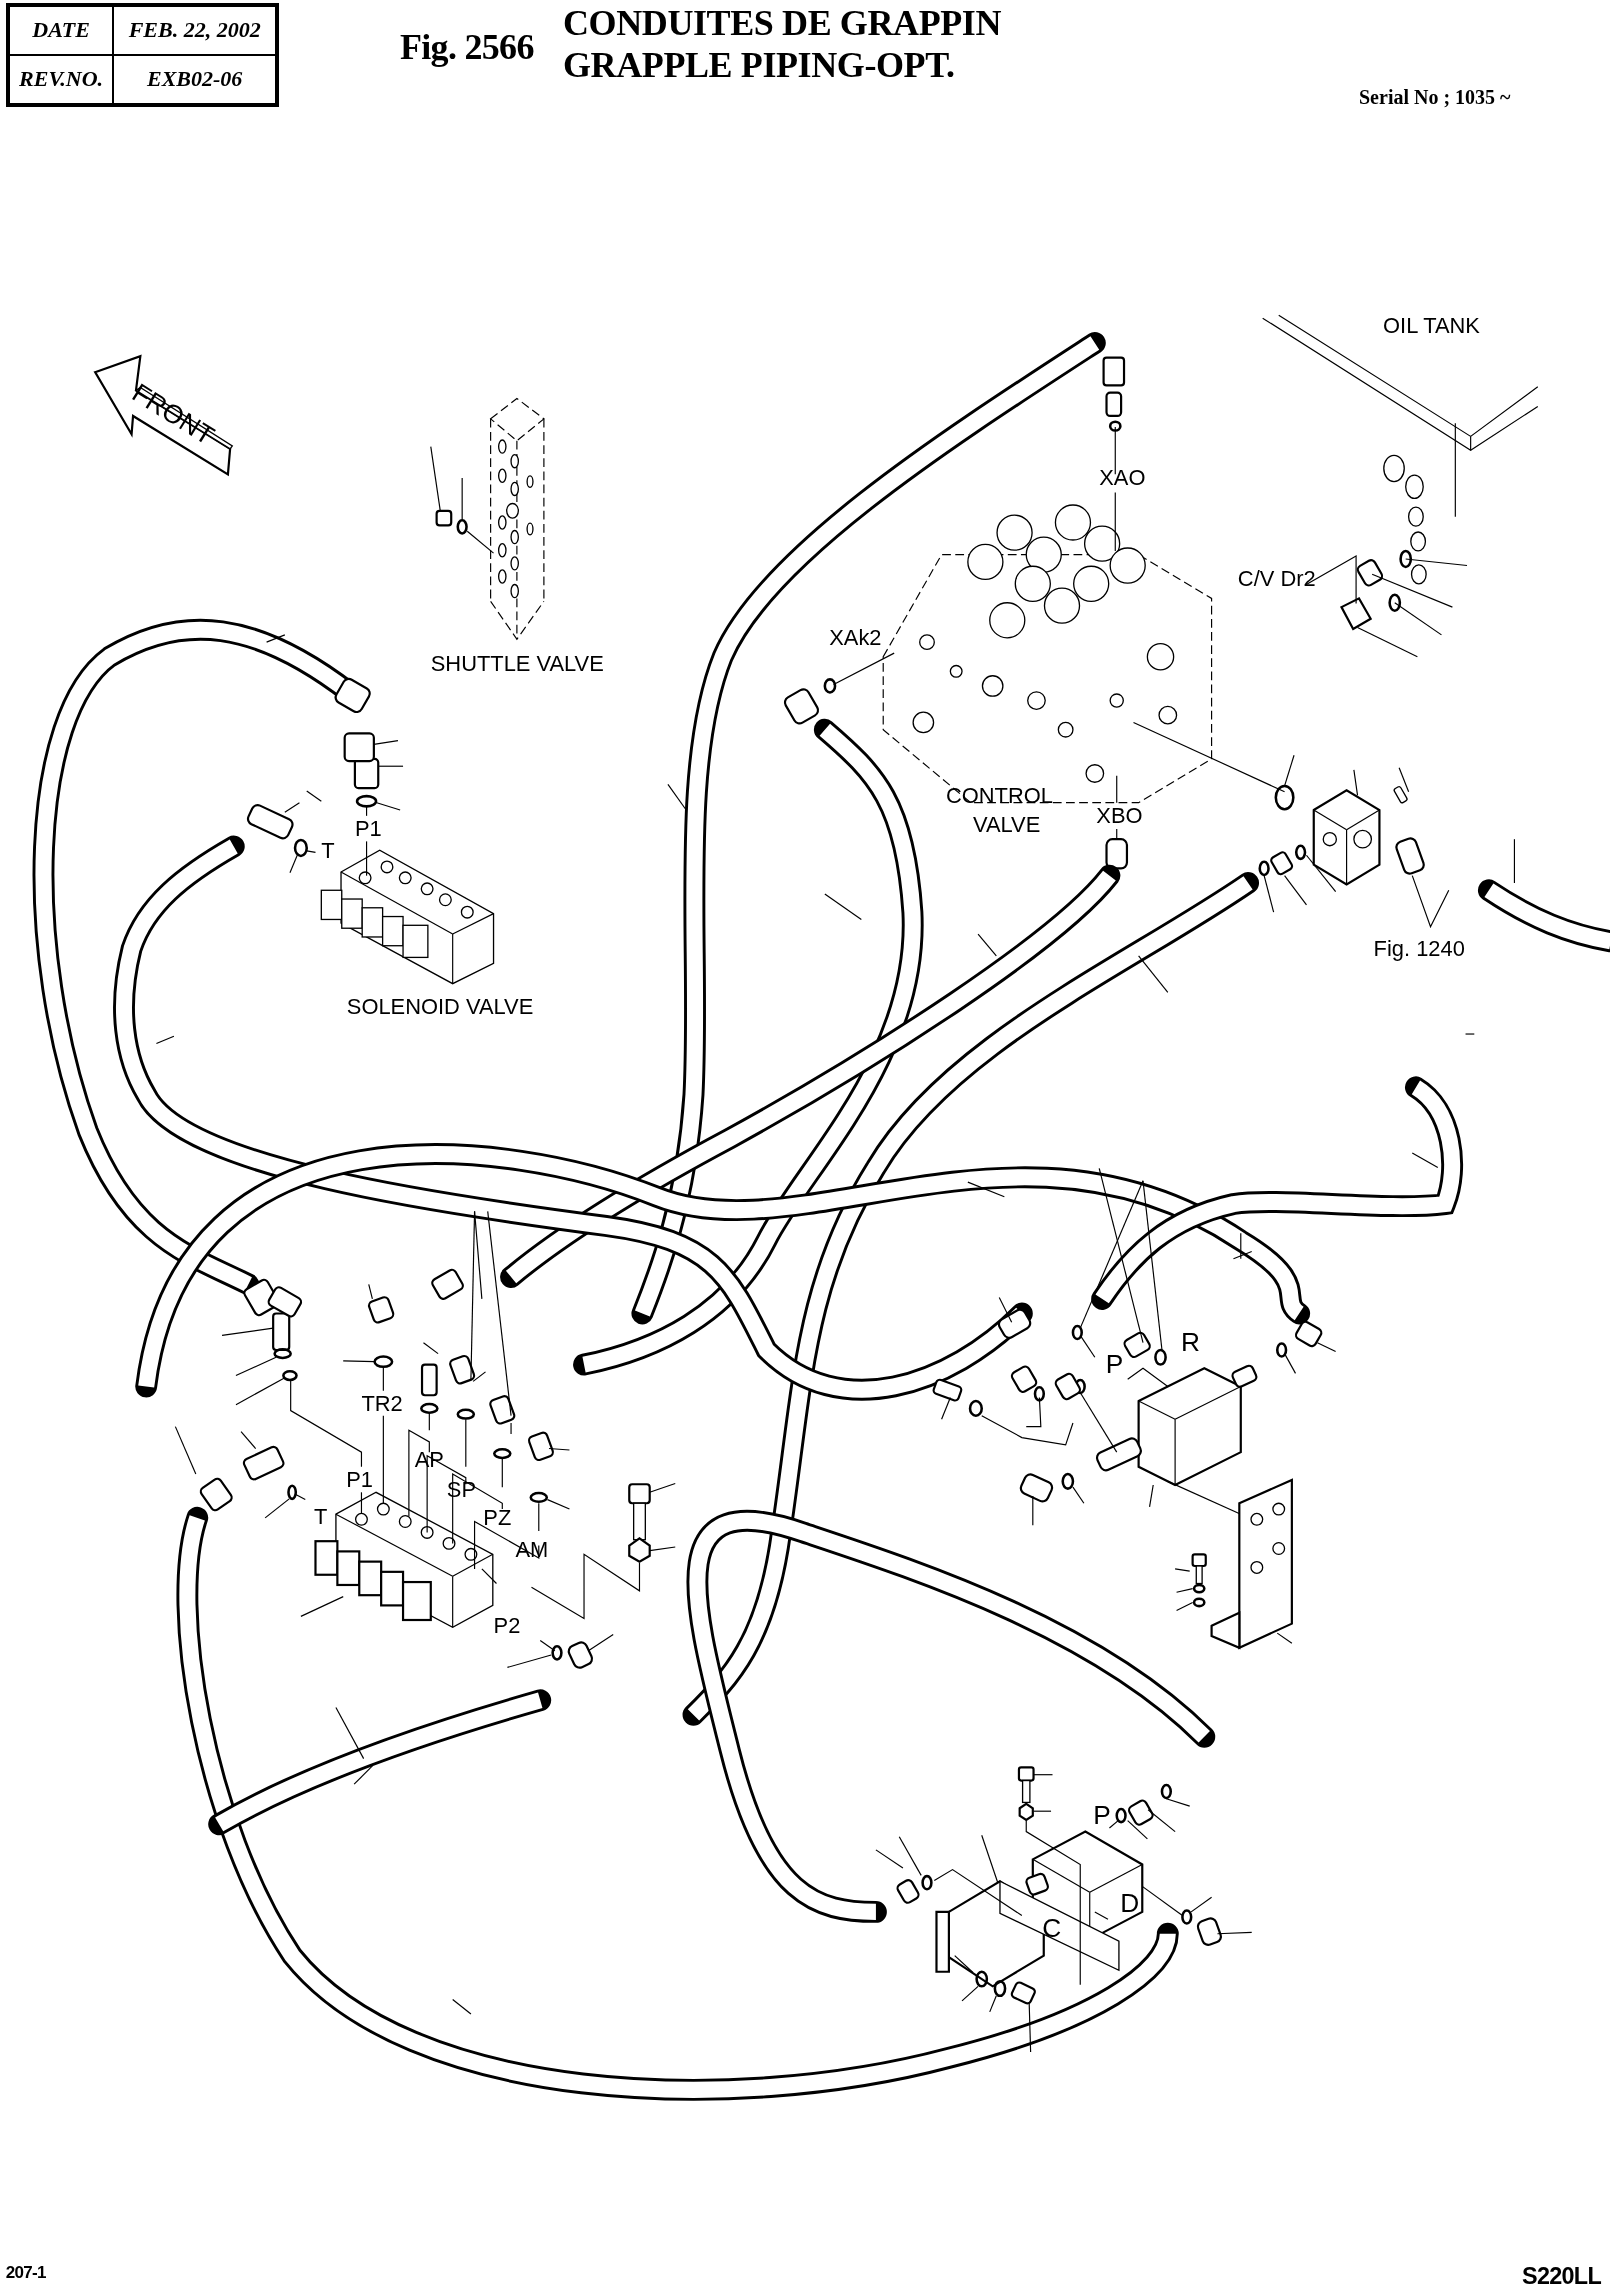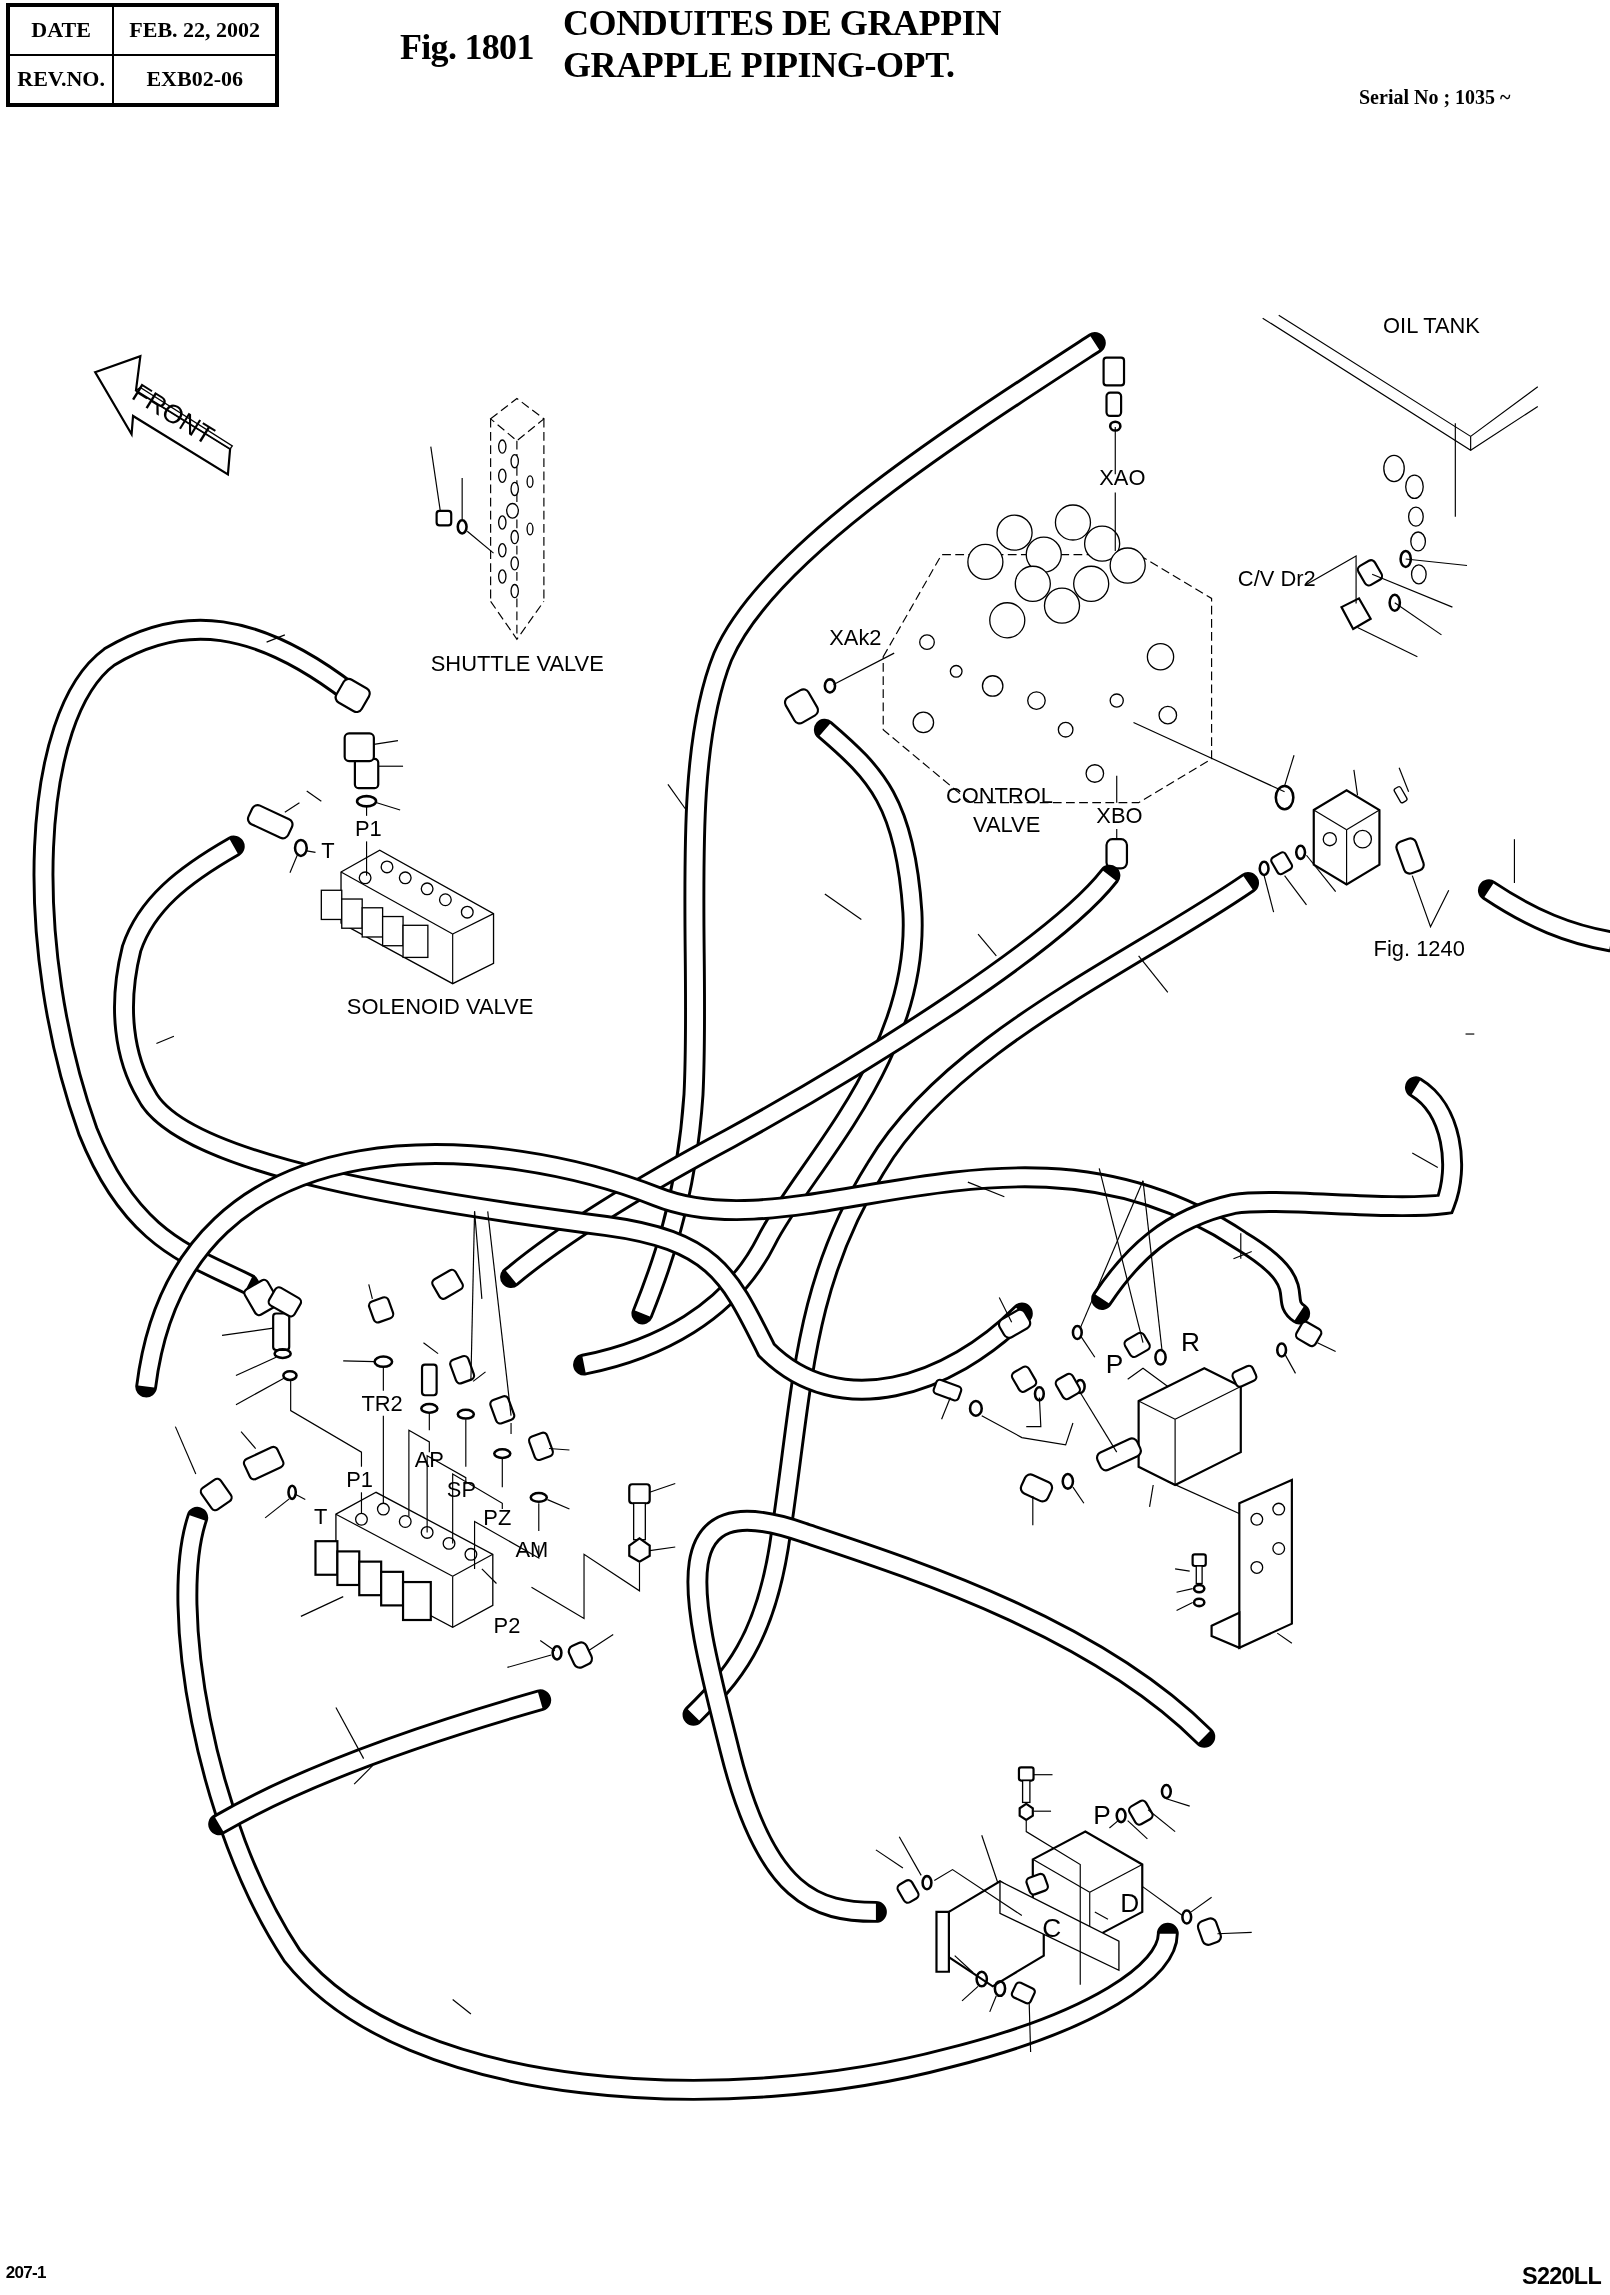--- a/index.html
+++ b/index.html
@@ -1,18 +1,18 @@
 <!DOCTYPE html>
 <html style="font-size:11.7px"><head>
 <meta charset="utf-8">
 <style>
   html, body { margin:0; padding:0; background:#ffffff; }
   body { width:1611px; height:2295px; position:relative; overflow:hidden; font-family:"Liberation Sans", sans-serif; color:#000; }
   .hdr-table { position:absolute; left:5.8px; top:2.9px; border-collapse:collapse; border:4.4px solid #000; font-family:"Liberation Serif", serif; font-weight:bold; font-size:22px; }
-  .hdr-table td { border:2.2px solid #000; height:47px; padding:0 7.3px; text-align:center; }
+  .hdr-table td { border:2.2px solid #000; height:47px; padding:0 7.3px; text-align:center;font-style:italic; }
   .hdr-table td.k { width:88px; }
   .hdr-table td.v { width:146px;margin-left:40px; }
   .fig-no { position:absolute; left:400px; top:26px; font-family:"Liberation Serif", serif; font-weight:bold; font-size:36px; letter-spacing:-0.7px; }
   .title { position:absolute; left:563px; top:1.5px; font-family:"Liberation Serif", serif; font-weight:bold; font-size:36px; line-height:42px; letter-spacing:-0.4px; }
   .serial { position:absolute; left:1359px; top:86px; font-family:Liberation Serif, serif; font-weight:bold; font-size:20px; }
   .page-no { position:absolute; left:5.8px; top:2263px; font-weight:bold; font-size:17px; letter-spacing:-0.7px; }
   .model { position:absolute; right:10px; top:2263px; font-weight:bold; font-size:23.4px; letter-spacing:-0.7px; }
   svg.drawing { position:absolute; left:0; top:0; }
   .lbl { font-family:"Liberation Sans", sans-serif; font-size:30px; fill:#000; }
   .lbl-big { font-family:"Liberation Sans", sans-serif; font-size:36px; fill:#000; }
@@ -33,21 +33,21 @@
       <tr>
     <td class="k">DATE</td>
     <td class="v">FEB. 22, 2002</td>
   </tr>
   <tr>
     <td class="k">REV.NO.</td>
     <td class="v">EXB02-06</td>
   </tr>
 </tbody>
   </table>
-<div class="fig-no">Fig. 1801</div>
+<div class="fig-no">Fig. 2566</div>
 <div class="title">
   <div>CONDUITES DE GRAPPIN</div>
   <div>GRAPPLE PIPING-OPT.</div>
 </div>
 <div class="serial">Serial No ; 1035 ~</div>
 
 <svg class="drawing" width="1611" height="2295" viewBox="0 0 2207 3145" xmlns="http://www.w3.org/2000/svg">
 
   <g>
     <polygon class="part" points="130,510 192,488 186,535 315,615 312,650 182,570 180,595"></polygon>

